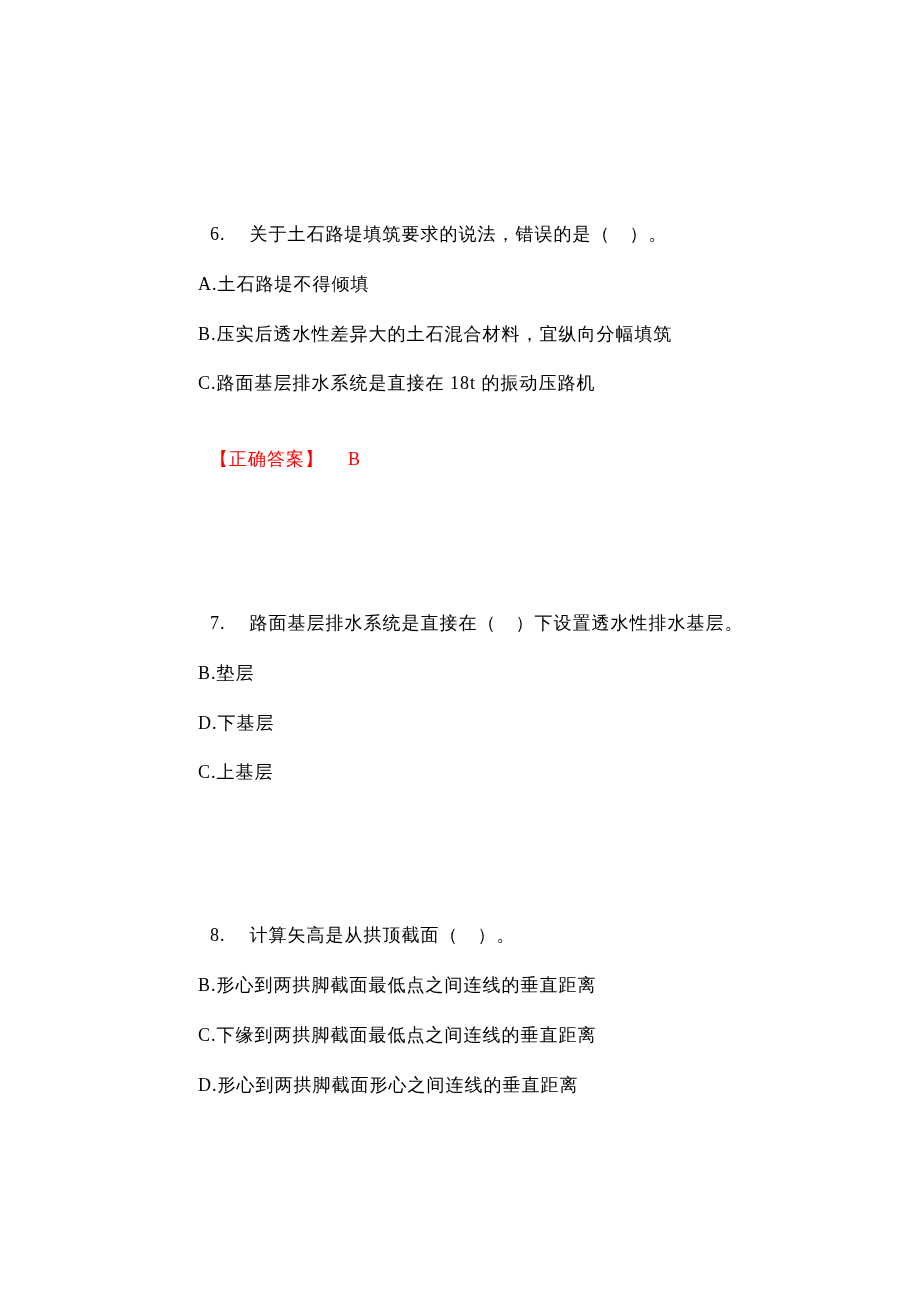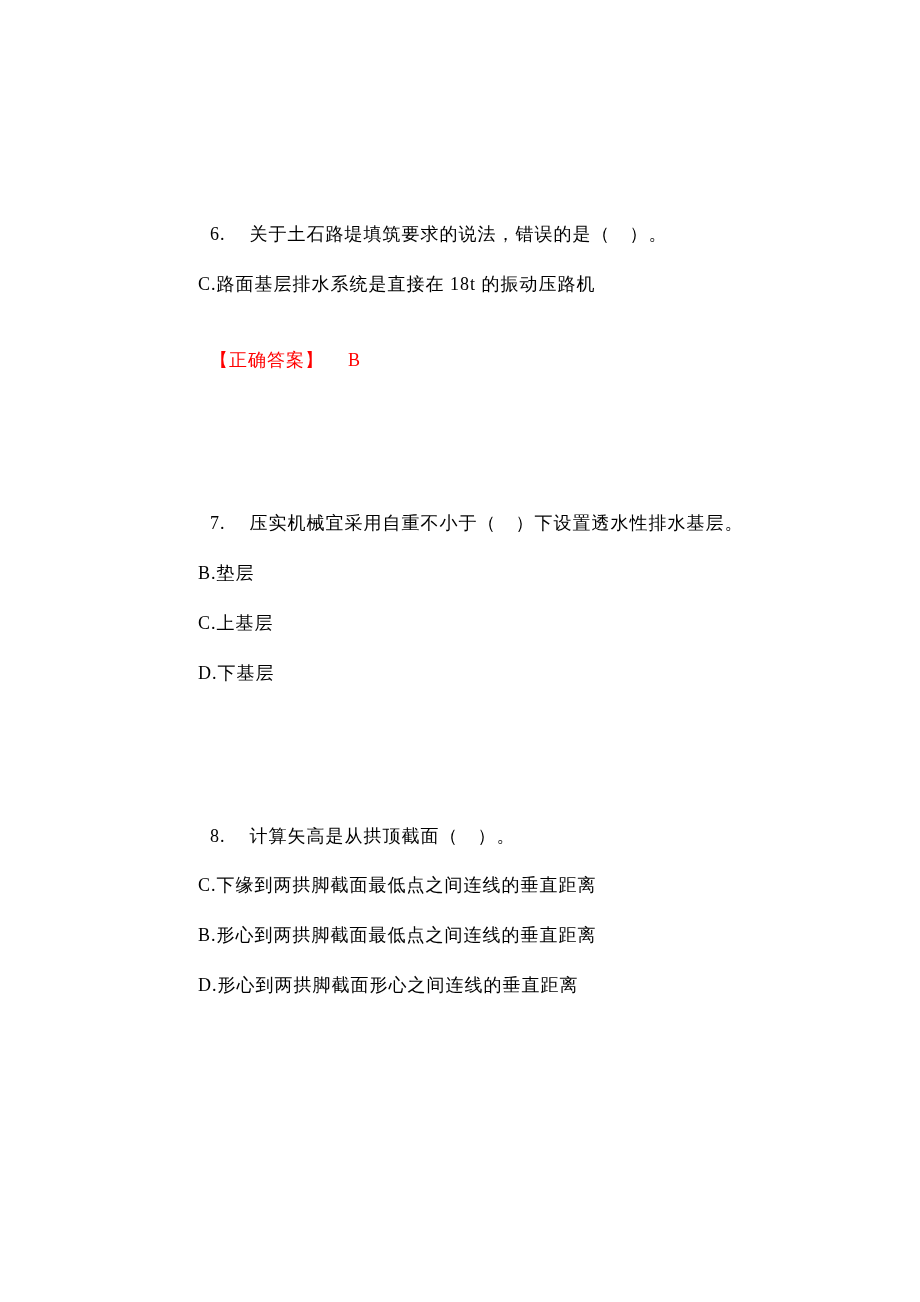--- a/index.html
+++ b/index.html
@@ -41,35 +41,37 @@
       color: #ff0000;
     }
   </style>
 </head>
 <body>
 
 <div class="question-block">
   <div class="question-text">
     <span>6.</span><span>关于土石路堤填筑要求的说法，错误的是（　）。</span>
   </div>
+  <div class="option">A.土石路堤不得倾填</div>
+  <div class="option">B.压实后透水性差异大的土石混合材料，宜纵向分幅填筑</div>
   <div class="option">C.路面基层排水系统是直接在 18t 的振动压路机</div>
   <div class="answer">
     <span class="answer-label">【正确答案】</span><span class="answer-value">B</span>
   </div>
 </div>
 
 <div class="question-block">
   <div class="question-text">
-    <span>7.</span><span>压实机械宜采用自重不小于（　）下设置透水性排水基层。</span>
+    <span>7.</span><span>路面基层排水系统是直接在（　）下设置透水性排水基层。</span>
   </div>
   <div class="option">B.垫层</div>
+  <div class="option">D.下基层</div>
   <div class="option">C.上基层</div>
-  <div class="option">D.下基层</div>
 </div>
 
 <div class="question-block">
   <div class="question-text">
     <span>8.</span><span>计算矢高是从拱顶截面（　）。</span>
   </div>
+  <div class="option">B.形心到两拱脚截面最低点之间连线的垂直距离</div>
   <div class="option">C.下缘到两拱脚截面最低点之间连线的垂直距离</div>
-  <div class="option">B.形心到两拱脚截面最低点之间连线的垂直距离</div>
   <div class="option">D.形心到两拱脚截面形心之间连线的垂直距离</div>
 </div>
 
 </body></html>

